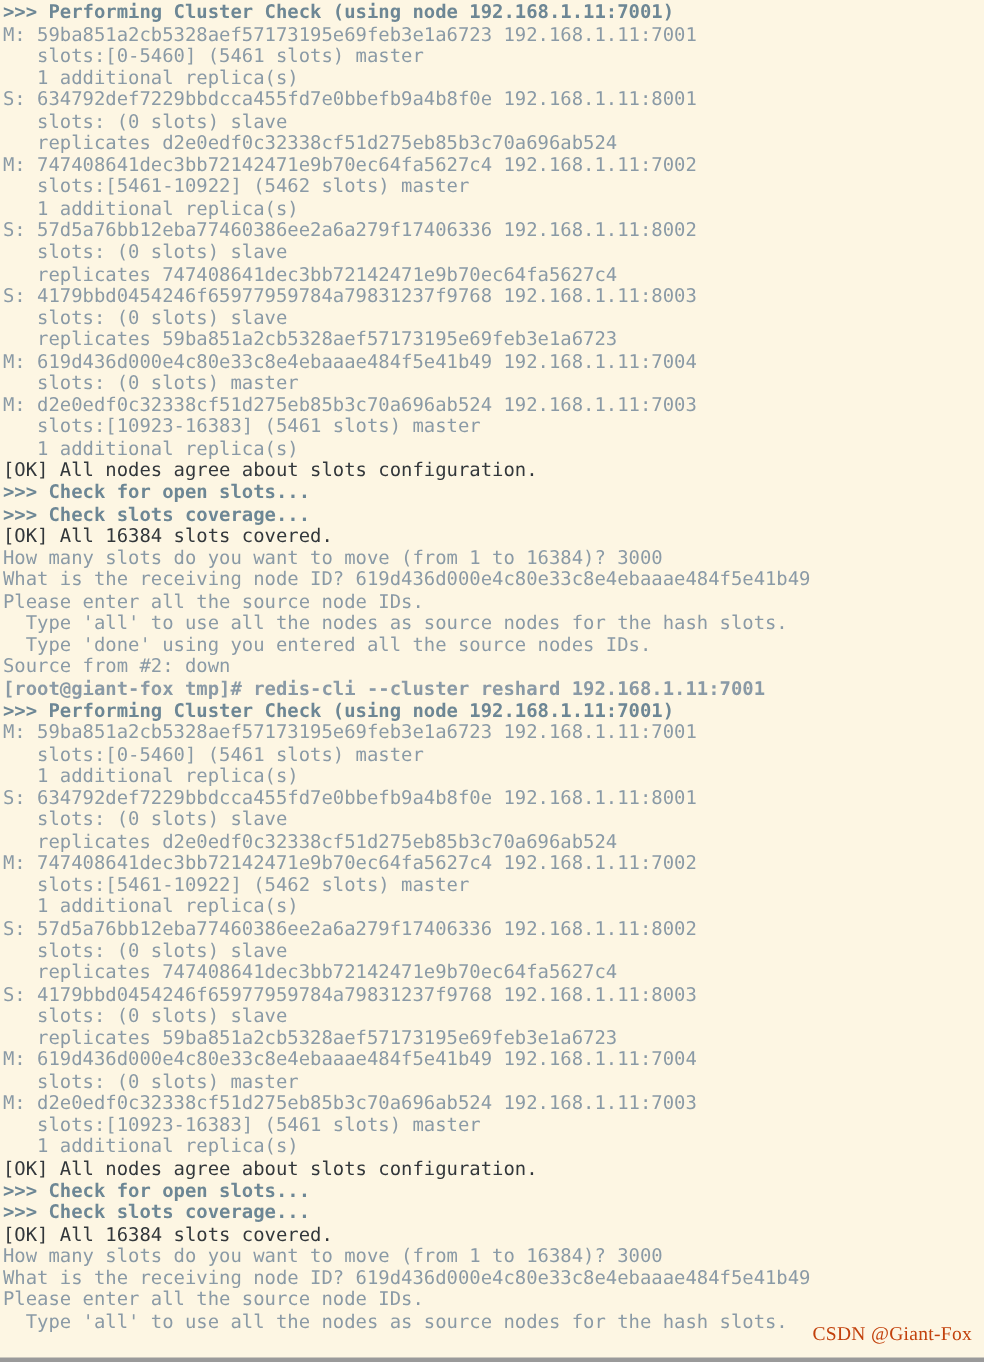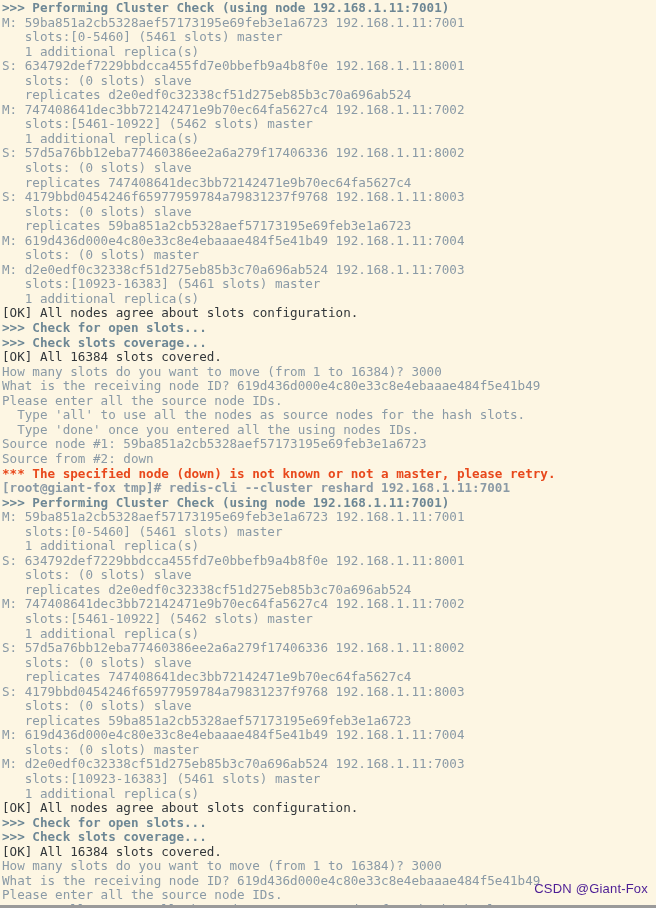--- a/index.html
+++ b/index.html
@@ -49,22 +49,22 @@
     font-weight: bold;
   }
   
   .line.plain {
     color: #8a9aa6;
   }
   #watermark {
     position: absolute;
     right: 8px;
     bottom: 8px;
-    color: #4c1d95;
-    font-family: Liberation Sans, sans-serif;
+    color: #c2410c;
+    font-family: Liberation Serif, serif;
     font-size: 13px;
     font-weight: normal;
     letter-spacing: 0.2px;
     pointer-events: none;
   }
 </style>
 </head>
 <body>
 
 <div id="terminal">
@@ -91,24 +91,22 @@
       <div class="line plain">   slots:[10923-16383] (5461 slots) master</div>
       <div class="line plain">   1 additional replica(s)</div>
       <div class="line ok">[OK] All nodes agree about slots configuration.</div>
       <div class="line hdr">&gt;&gt;&gt; Check for open slots...</div>
       <div class="line hdr">&gt;&gt;&gt; Check slots coverage...</div>
       <div class="line ok">[OK] All 16384 slots covered.</div>
       <div class="line plain">How many slots do you want to move (from 1 to 16384)? 3000</div>
       <div class="line plain">What is the receiving node ID? 619d436d000e4c80e33c8e4ebaaae484f5e41b49</div>
       <div class="line plain">Please enter all the source node IDs.</div>
       <div class="line plain">  Type 'all' to use all the nodes as source nodes for the hash slots.</div>
-      <div class="line plain">  Type 'done' once you entered all the using nodes IDs.</div>
-      <div class="line plain">Source node #1: 59ba851a2cb5328aef57173195e69feb3e1a6723</div>
+      <div class="line plain">  Type 'done' using you entered all the source nodes IDs.</div>
       <div class="line plain">Source from #2: down</div>
-      <div class="line err">*** The specified node (down) is not known or not a master, please retry.</div>
       <div class="line prompt">[root@giant-fox tmp]# redis-cli --cluster reshard 192.168.1.11:7001</div>
       <div class="line hdr">&gt;&gt;&gt; Performing Cluster Check (using node 192.168.1.11:7001)</div>
       <div class="line plain">M: 59ba851a2cb5328aef57173195e69feb3e1a6723 192.168.1.11:7001</div>
       <div class="line plain">   slots:[0-5460] (5461 slots) master</div>
       <div class="line plain">   1 additional replica(s)</div>
       <div class="line plain">S: 634792def7229bbdcca455fd7e0bbefb9a4b8f0e 192.168.1.11:8001</div>
       <div class="line plain">   slots: (0 slots) slave</div>
       <div class="line plain">   replicates d2e0edf0c32338cf51d275eb85b3c70a696ab524</div>
       <div class="line plain">M: 747408641dec3bb72142471e9b70ec64fa5627c4 192.168.1.11:7002</div>
       <div class="line plain">   slots:[5461-10922] (5462 slots) master</div>

